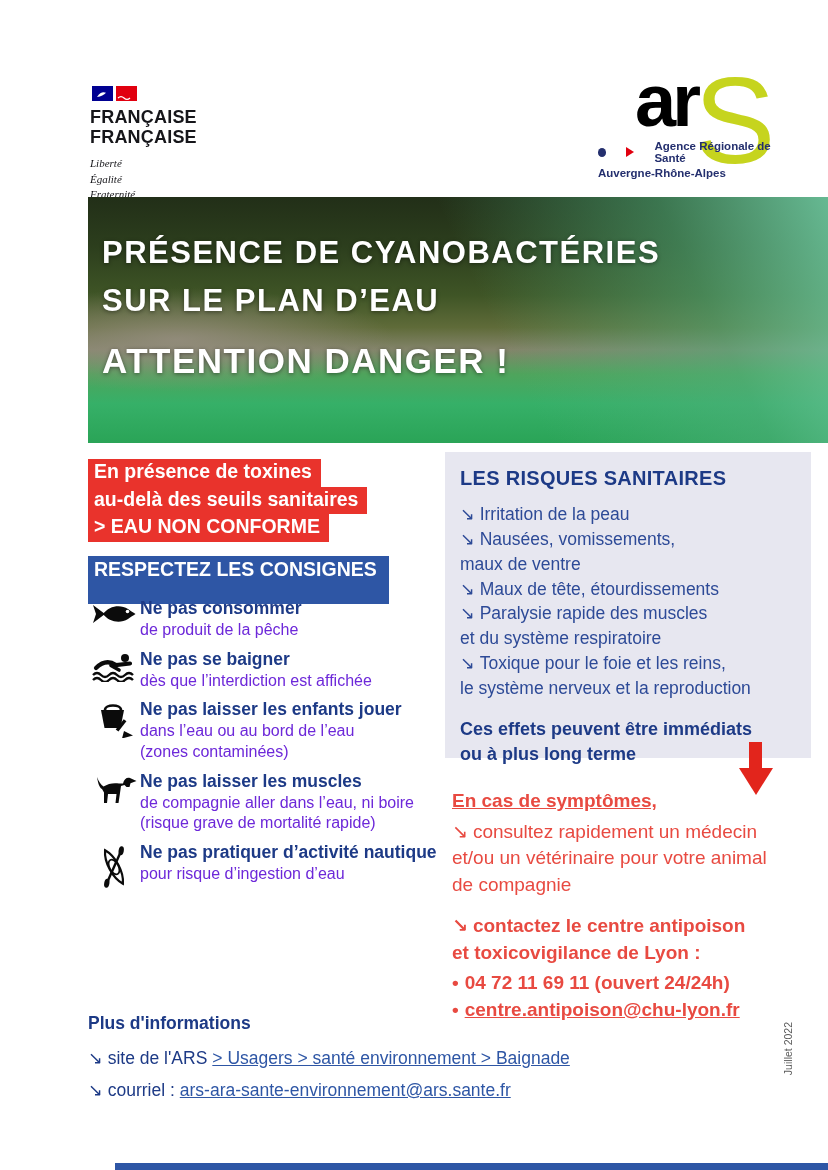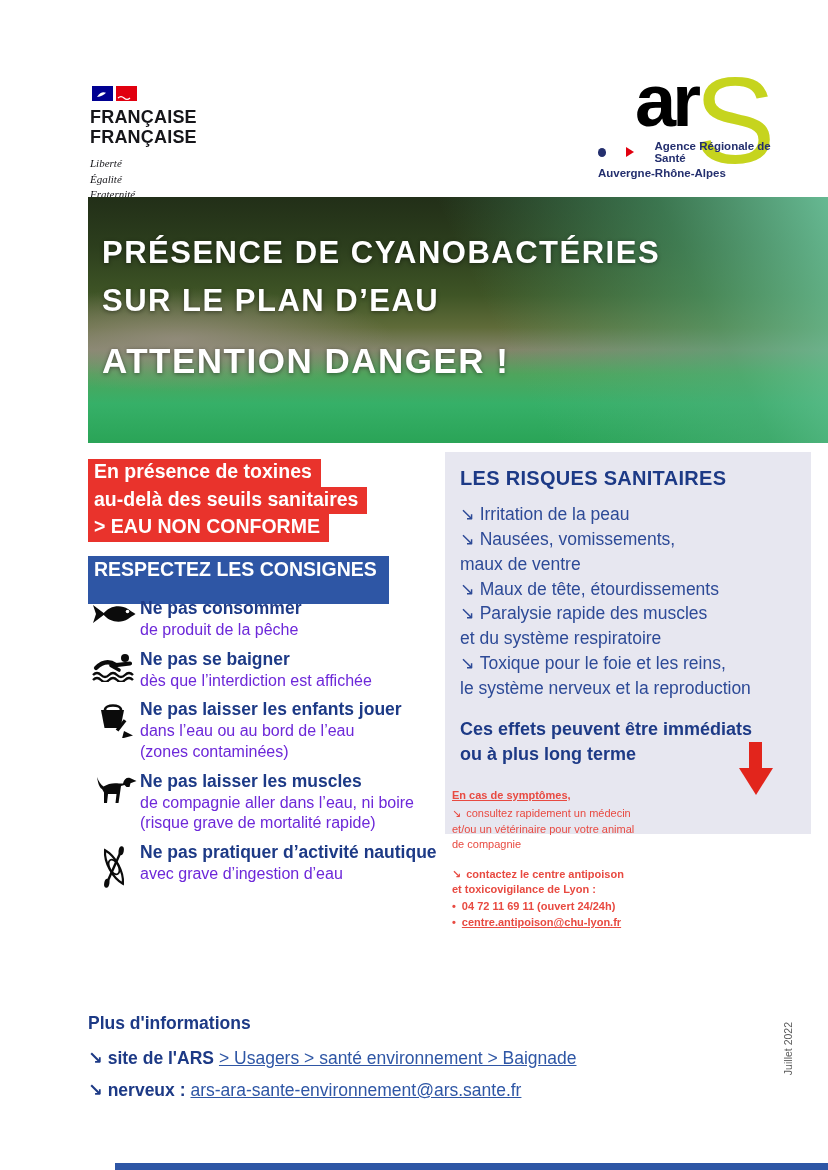--- a/index.html
+++ b/index.html
@@ -51,48 +51,48 @@
                     padding:4px 12px 24px 6px;}
 
   
   .consignes{position:absolute;left:88px;top:598px;width:372px;}
   .consigne{display:flex;margin-bottom:8px;}
   .consigne .ci{flex:0 0 52px;display:flex;justify-content:center;align-items:flex-start;padding-top:3px;}
   .consigne .t{font-weight:bold;color:#1d3a86;font-size:17.5px;line-height:1.25;}
   .consigne .s{color:#6d28d9;font-size:16px;line-height:1.3;}
 
   
-  .risks{position:absolute;left:445px;top:452px;width:366px;height:382px;background:#e7e7f0;
+  .risks{position:absolute;left:445px;top:452px;width:366px;height:306px;background:#e7e7f0;
          box-sizing:border-box;padding:15px 12px 0 15px;}
   .risks-title{font-weight:bold;font-size:20px;color:#1d3a86;letter-spacing:.3px;margin-bottom:12px;}
   .risk-line{font-size:17.5px;color:#2d4a97;line-height:1.42;}
   .se{font-family:"DejaVu Sans",sans-serif;margin-right:5px;}
   .risks-closing{margin-top:16px;font-weight:bold;color:#1d3a86;font-size:18px;line-height:1.4;}
 
   
   .arrow-stem{position:absolute;left:749px;top:742px;width:13px;height:27px;background:#e2251c;}
   .arrow-head{position:absolute;left:739px;top:768px;width:0;height:0;
               border-left:17px solid transparent;border-right:17px solid transparent;
               border-top:27px solid #e2251c;}
 
   
   .symptoms{position:absolute;left:452px;top:788px;width:372px;color:#e84a41;
-            font-size:11px;line-height:1.4;}
+            font-size:19px;line-height:1.4;}
   .sym-h{font-weight:bold;text-decoration:underline;}
   .sym-p{margin:3px 0 14px 0;}
   .sym-p.b{font-weight:bold;margin-bottom:2px;}
   .sym-bullet{font-weight:bold;line-height:1.45;}
   .sym-bullet .lnk{text-decoration:underline;}
   .dot-b{margin-right:6px;}
 
   
   .more{position:absolute;left:88px;top:1013px;color:#1d3a86;font-size:17.5px;}
   .more-title{font-weight:bold;margin-bottom:14px;}
   .more-line{margin-bottom:11px;}
-  .more-line .pre{font-weight:bold;}
+  .more-line .pre{font-weight:normal;}
   .more-line .lnk{color:#2e56a5;text-decoration:underline;margin-left:5px;}
 
   
   .date{position:absolute;left:782px;top:1022px;writing-mode:vertical-rl;
         transform:rotate(180deg);font-size:10.5px;color:#5a5a5a;}
   .band{position:absolute;left:115px;right:0;bottom:0;height:7px;background:#2e56a5;}
 
   svg{display:block;}
 </style>
 </head>
@@ -218,21 +218,21 @@
             <path d="M21 3 C27.5 13 27.5 31 21 41 C14.5 31 14.5 13 21 3 Z" stroke-width="2.2"></path>
             <ellipse cx="21" cy="22" rx="4.5" ry="8" stroke-width="1.8"></ellipse>
             <line x1="7" y1="33" x2="35" y2="11" stroke-width="2.4"></line>
             <ellipse cx="7" cy="33" rx="2.6" ry="4.6" transform="rotate(38 7 33)" fill="#0b0b0b" stroke="none"></ellipse>
             <ellipse cx="35" cy="11" rx="2.6" ry="4.6" transform="rotate(38 35 11)" fill="#0b0b0b" stroke="none"></ellipse>
           </g>
         </svg>
       </div>
       <div class="ct">
         <div class="t">Ne pas pratiquer d’activité nautique</div>
-        <div class="s">avec grave d’ingestion d’eau</div>
+        <div class="s">pour risque d’ingestion d’eau</div>
       </div>
     </div>
   </div>
 
   <div class="risks">
     <div class="risks-title">LES RISQUES SANITAIRES</div>
     <div class="risk-line"><span class="se">↘</span><span>Irritation de la peau</span></div>
     <div class="risk-line"><span class="se">↘</span><span>Nausées, vomissements,</span></div>
     <div class="risk-line"><span>maux de ventre</span></div>
     <div class="risk-line"><span class="se">↘</span><span>Maux de tête, étourdissements</span></div>
@@ -267,20 +267,20 @@
       <span class="dot-b">•</span><span class="lnk">centre.antipoison@chu-lyon.fr</span>
     </div>
   </div>
 
   <div class="more">
     <div class="more-title">Plus d'informations</div>
     <div class="more-line">
       <span class="pre"><span class="se">↘</span><span>site de l'ARS</span></span><span class="lnk">&gt; Usagers &gt; santé environnement &gt; Baignade</span>
     </div>
     <div class="more-line">
-      <span class="pre"><span class="se">↘</span><span>nerveux :</span></span><span class="lnk">ars-ara-sante-environnement@ars.sante.fr</span>
+      <span class="pre"><span class="se">↘</span><span>courriel :</span></span><span class="lnk">ars-ara-sante-environnement@ars.sante.fr</span>
     </div>
   </div>
 
   <div class="date">Juillet 2022</div>
   <div class="band"></div>
 
 </div>
 
 </body></html>

